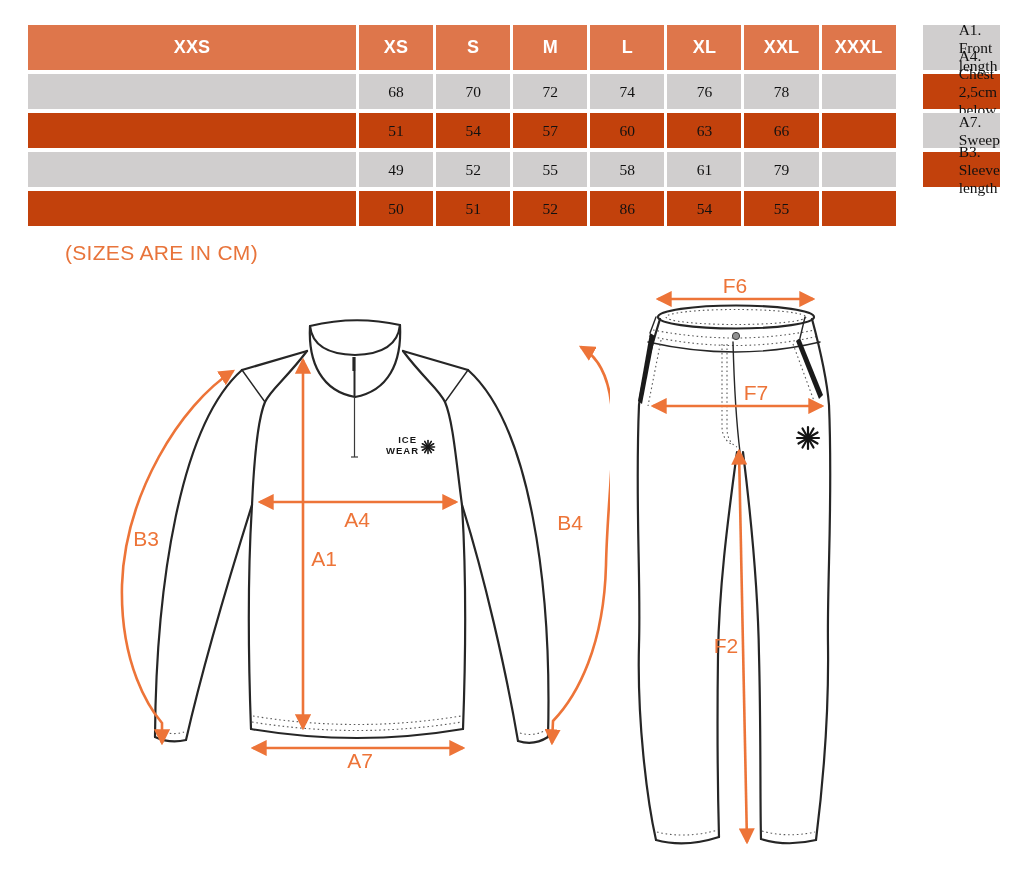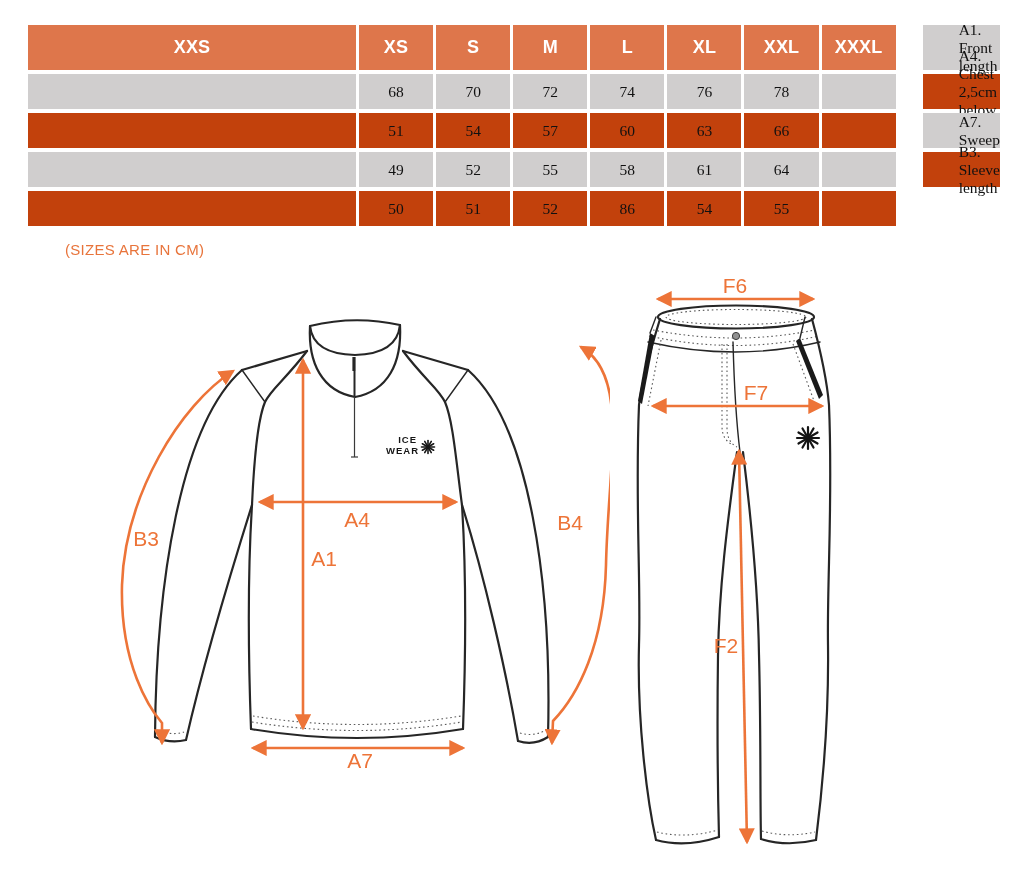--- a/index.html
+++ b/index.html
@@ -17,21 +17,21 @@
   }
   .cell{display:flex;align-items:center;justify-content:center;}
   .head{background:#DE764B;color:#ffffff;font-weight:bold;font-size:18px;letter-spacing:.2px;}
   .head.title{justify-content:flex-start;padding-left:36px;font-size:15px;}
   .lbl{justify-content:flex-start;padding-left:36px;
        font-family:"Liberation Serif",serif;font-size:15.5px;color:#111;margin-left:24px;}
   .val{font-family:"Liberation Serif",serif;font-size:15.5px;color:#111;}
   .dark{background:#D0CECE;}
   .light{background:#c2410c;}
   
-  .note{position:absolute;left:65px;top:241px;color:#E8743B;font-size:15px;letter-spacing:.3px;}
+  .note{position:absolute;left:65px;top:241px;color:#E8743B;font-size:21px;letter-spacing:.3px;}
   
   .fig{position:absolute;}
   #sweater-svg{left:110px;top:285px;}
   #pants-svg{left:615px;top:270px;}
   .ln{stroke:#262626;stroke-width:2.2;fill:none;stroke-linecap:round;stroke-linejoin:round;}
   .ln-thin{stroke:#262626;stroke-width:1.4;fill:none;stroke-linecap:round;}
   .dot{stroke:#5a5a5a;stroke-width:1.1;stroke-dasharray:1.6 2.8;fill:none;}
   .arw{stroke:#ED7438;stroke-width:2.6;fill:none;}
   .mlabel{font-family:"Liberation Sans",sans-serif;font-size:21px;fill:#ED7438;}
   .logo-txt{font-family:"Liberation Sans",sans-serif;font-weight:bold;font-size:9.5px;
@@ -70,21 +70,21 @@
   <div class="cell val light">66</div>
   <div class="cell val light"></div>
 
   <div class="cell lbl dark">A7. Sweep</div>
   <div class="cell val dark"></div>
   <div class="cell val dark">49</div>
   <div class="cell val dark">52</div>
   <div class="cell val dark">55</div>
   <div class="cell val dark">58</div>
   <div class="cell val dark">61</div>
-  <div class="cell val dark">64</div>
+  <div class="cell val dark">79</div>
   <div class="cell val dark"></div>
 
   <div class="cell lbl light">B3. Sleeve length</div>
   <div class="cell val light"></div>
   <div class="cell val light">50</div>
   <div class="cell val light">51</div>
   <div class="cell val light">52</div>
   <div class="cell val light">86</div>
   <div class="cell val light">54</div>
   <div class="cell val light">55</div>

